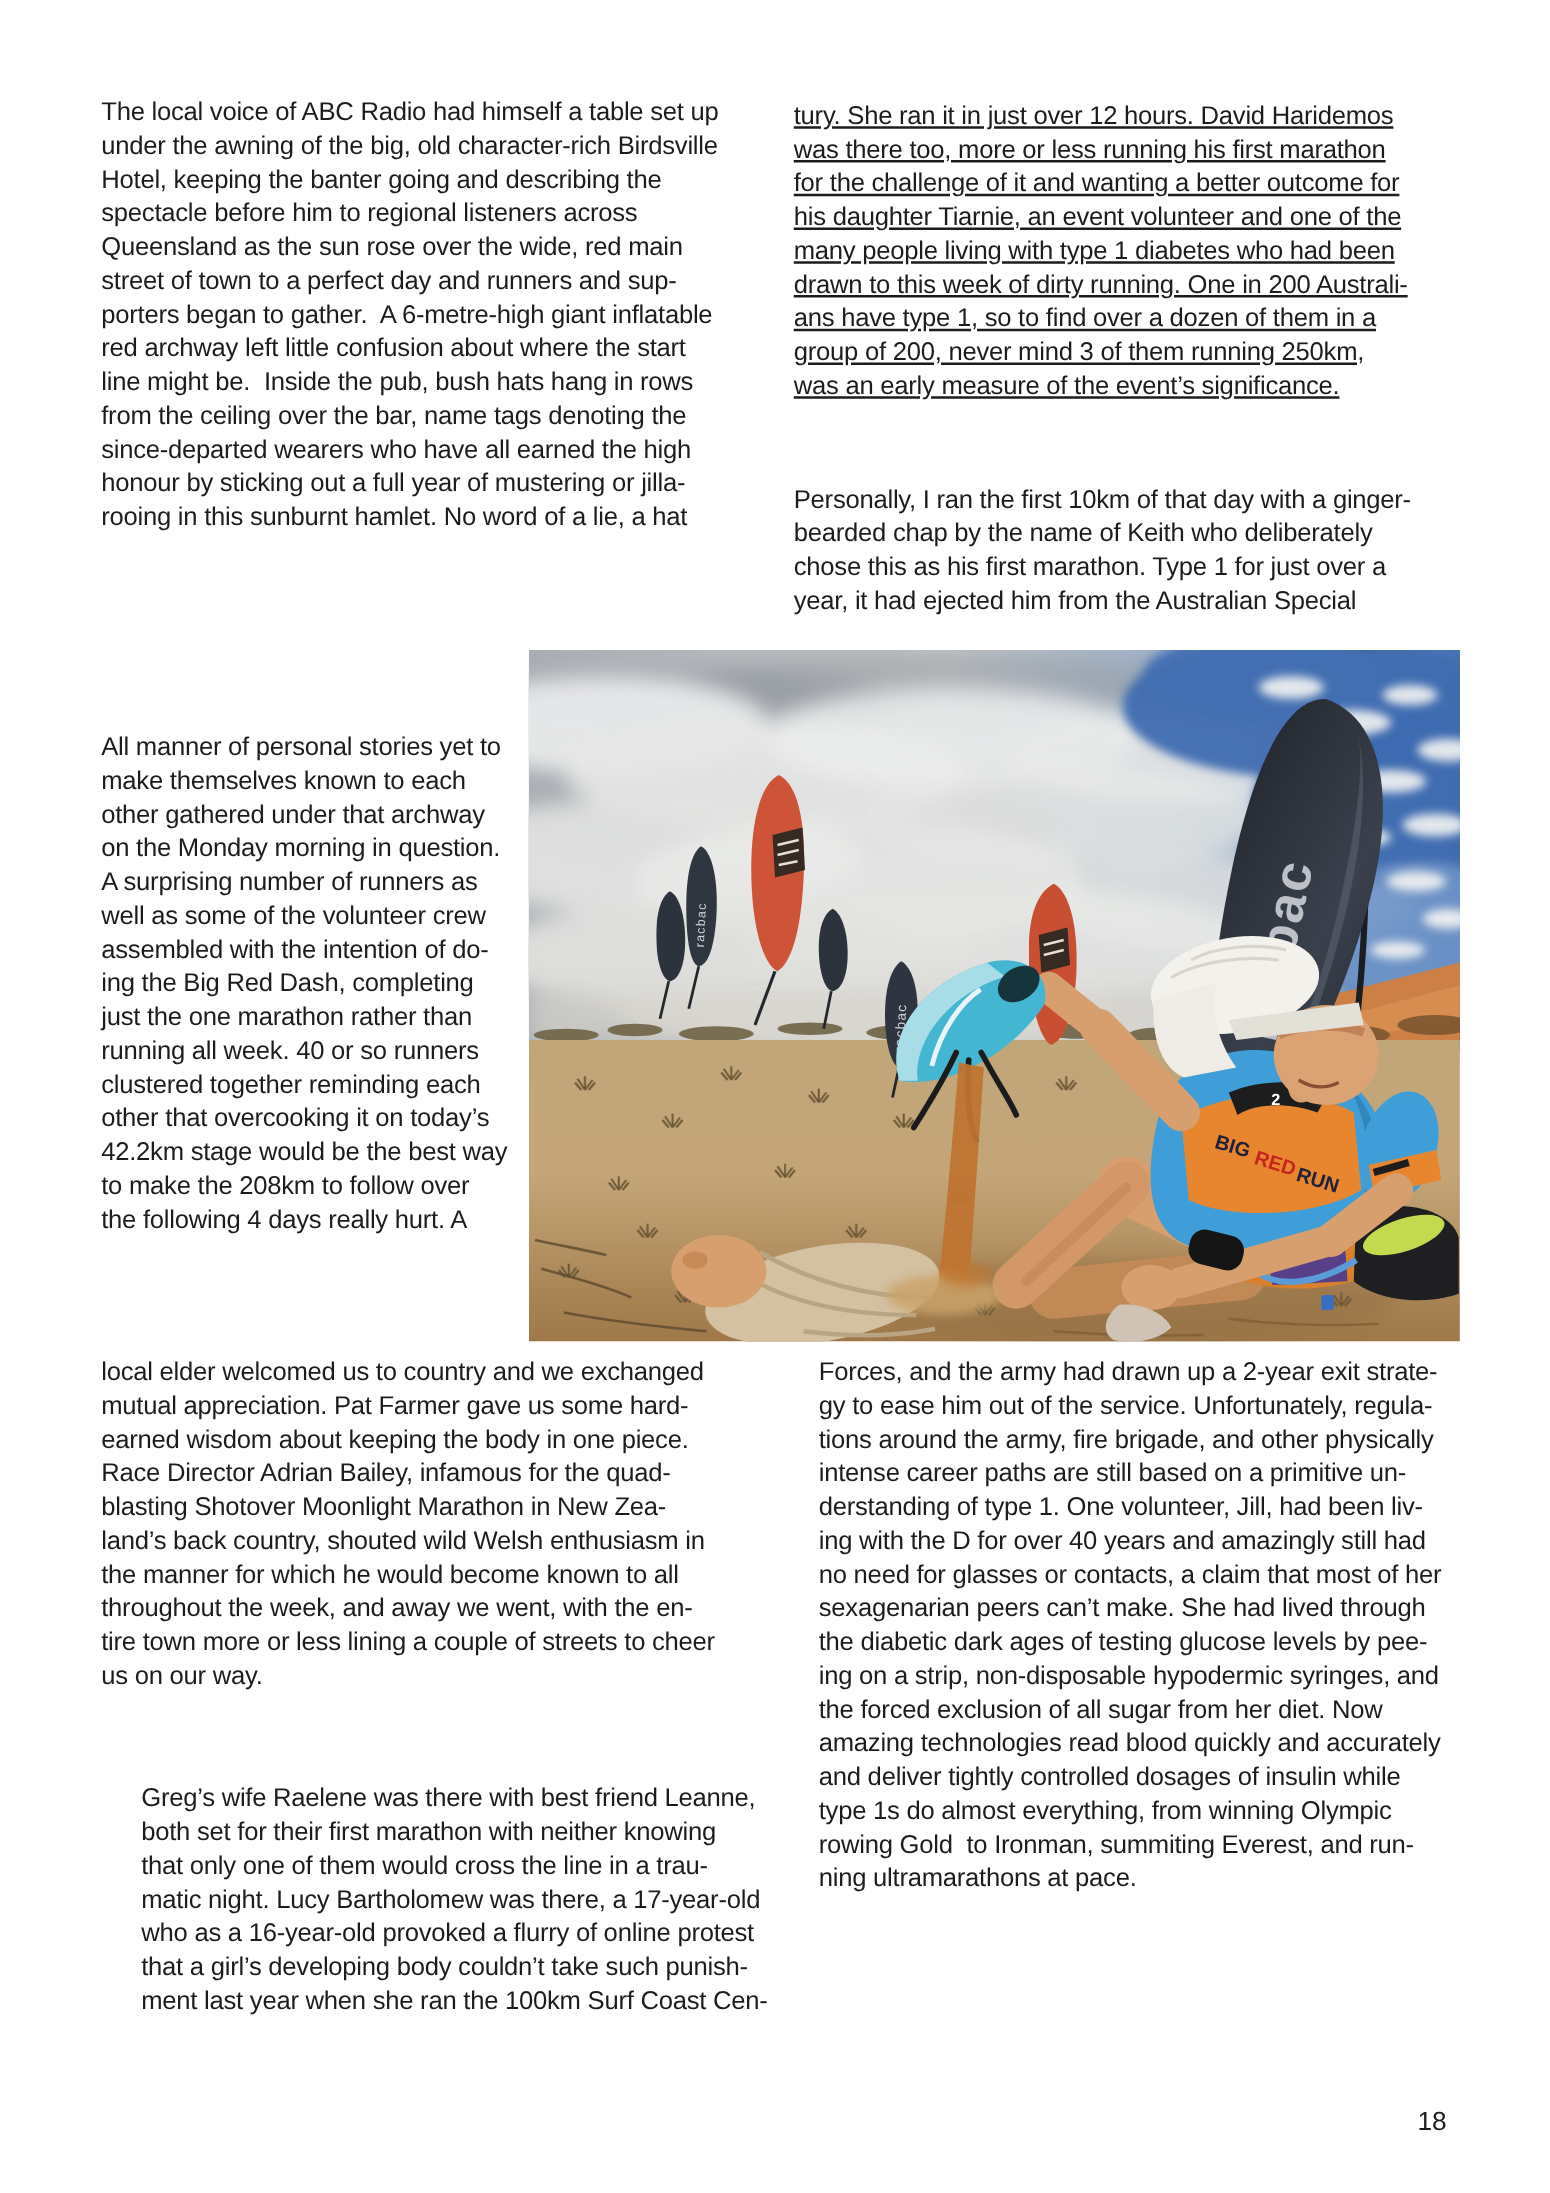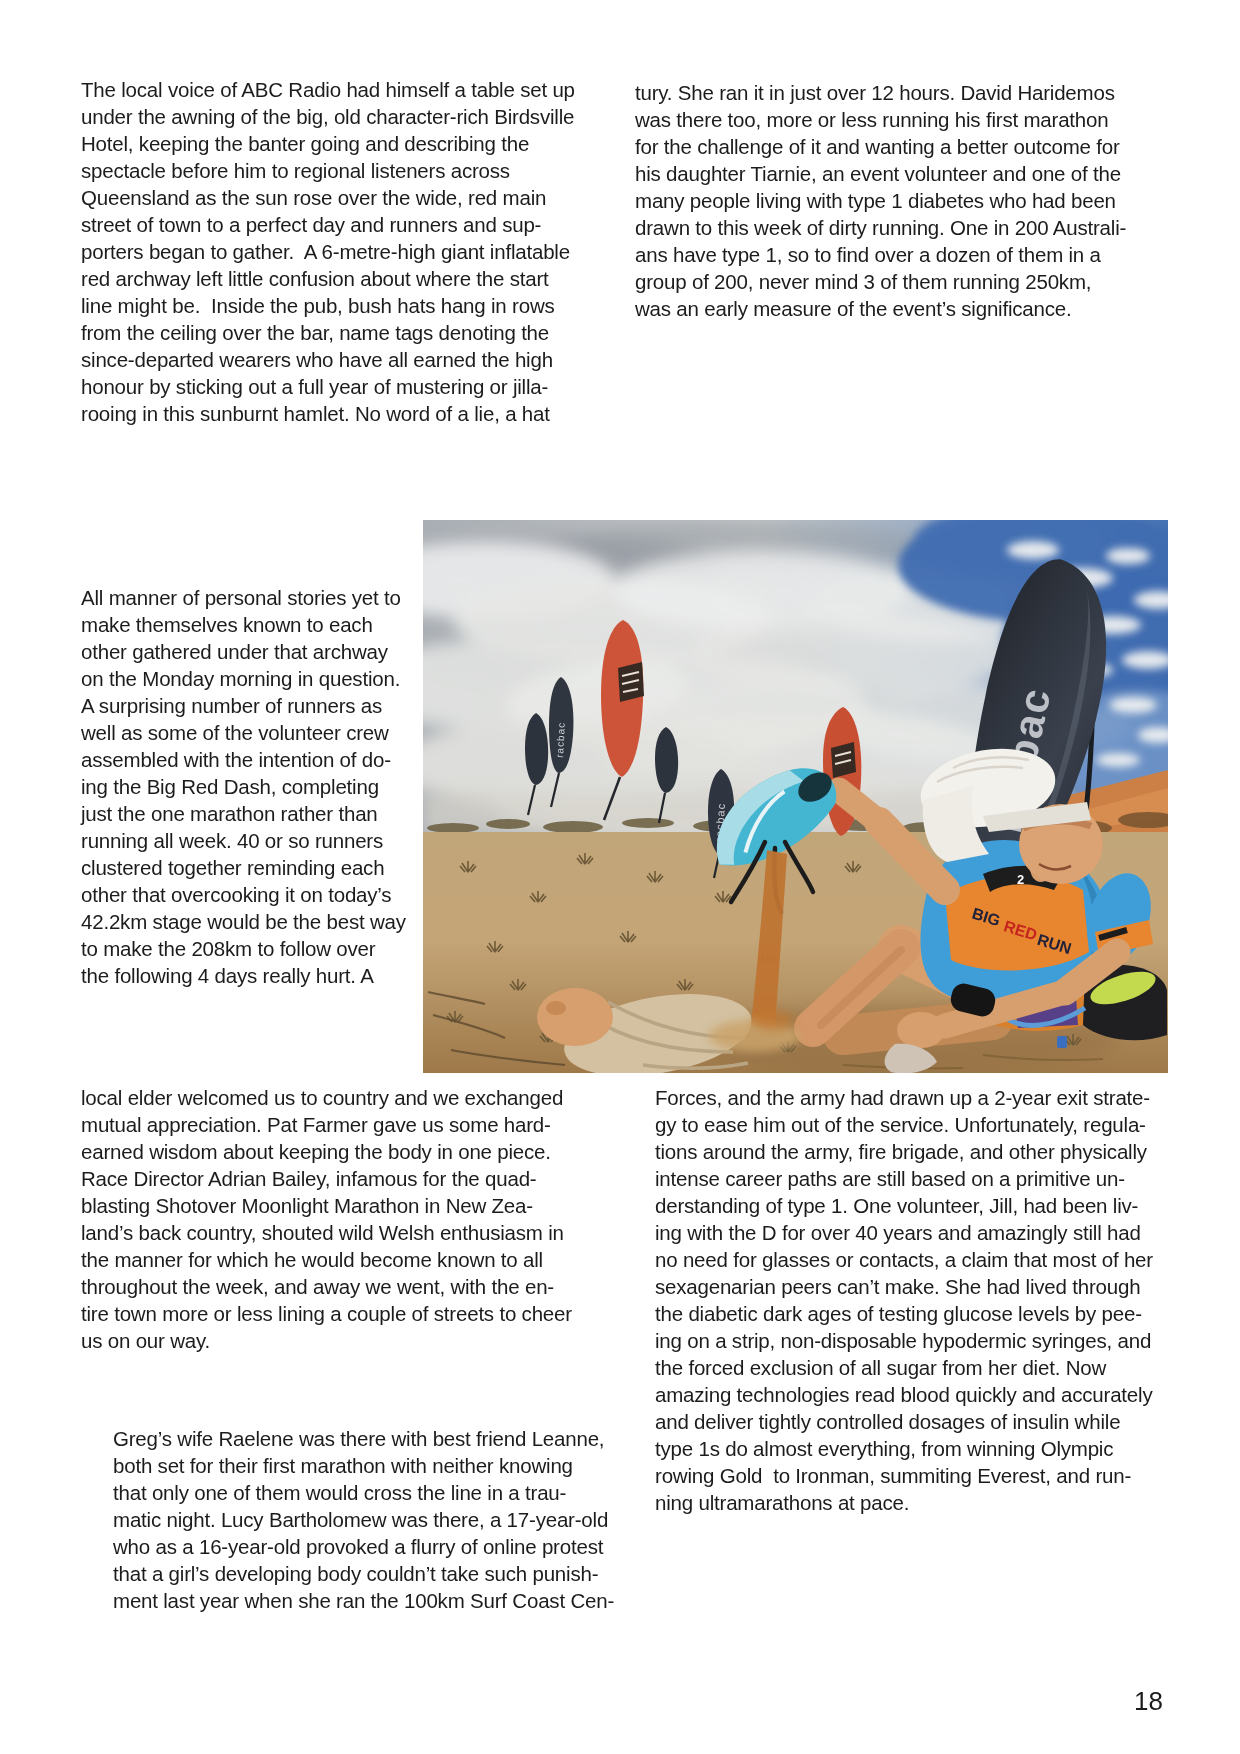--- a/index.html
+++ b/index.html
@@ -5,26 +5,26 @@
   html,body{margin:0;padding:0;background:#ffffff;}
   body{width:1240px;height:1754px;position:relative;font-family:"Liberation Sans",sans-serif;}
   .page{position:absolute;inset:0;background:#ffffff;overflow:hidden;}
   .tb{position:absolute;font-size:20.5px;line-height:27px;letter-spacing:-0.2px;
       color:#1c1c1c;white-space:pre;}
   #lt  {left:81px;top:76px;}
   #ln1 {left:81px;top:514px;}
   #ln2 {left:81px;top:584px;}
   #lw2 {left:81px;top:1084px;}
   #lw3 {left:81px;top:1425px;margin-left:32px;}
-  #rt1 {left:635px;top:79px;}
+  #rt1 {left:635px;top:79px;text-decoration:underline;}
   #rt2 {left:635px;top:386px;}
   #rb  {left:635px;top:1084px;margin-left:20px;}
   .photo{position:absolute;left:423px;top:520px;width:745px;height:553px;}
   .photo svg{display:block;}
-  .pagenum{position:absolute;left:1134px;top:1686px;font-size:26px;color:#1c1c1c;}
+  .pagenum{position:absolute;left:1134px;top:1686px;font-size:21px;color:#1c1c1c;}
 </style>
 </head>
 <body>
 
 <div class="page">
 
   <div id="lt" class="tb">The local voice of ABC Radio had himself a table set up
 under the awning of the big, old character-rich Birdsville
 Hotel, keeping the banter going and describing the
 spectacle before him to regional listeners across
@@ -72,20 +72,24 @@
 
   <div id="rt1" class="tb">tury. She ran it in just over 12 hours. David Haridemos
 was there too, more or less running his first marathon
 for the challenge of it and wanting a better outcome for
 his daughter Tiarnie, an event volunteer and one of the
 many people living with type 1 diabetes who had been
 drawn to this week of dirty running. One in 200 Australi-
 ans have type 1, so to find over a dozen of them in a
 group of 200, never mind 3 of them running 250km,
 was an early measure of the event’s significance.</div>
+  <div id="rt2" class="tb">Personally, I ran the first 10km of that day with a ginger-
+bearded chap by the name of Keith who deliberately
+chose this as his first marathon. Type 1 for just over a
+year, it had ejected him from the Australian Special</div>
   <div id="rb" class="tb">Forces, and the army had drawn up a 2-year exit strate-
 gy to ease him out of the service. Unfortunately, regula-
 tions around the army, fire brigade, and other physically
 intense career paths are still based on a primitive un-
 derstanding of type 1. One volunteer, Jill, had been liv-
 ing with the D for over 40 years and amazingly still had
 no need for glasses or contacts, a claim that most of her
 sexagenarian peers can’t make. She had lived through
 the diabetic dark ages of testing glucose levels by pee-
 ing on a strip, non-disposable hypodermic syringes, and

